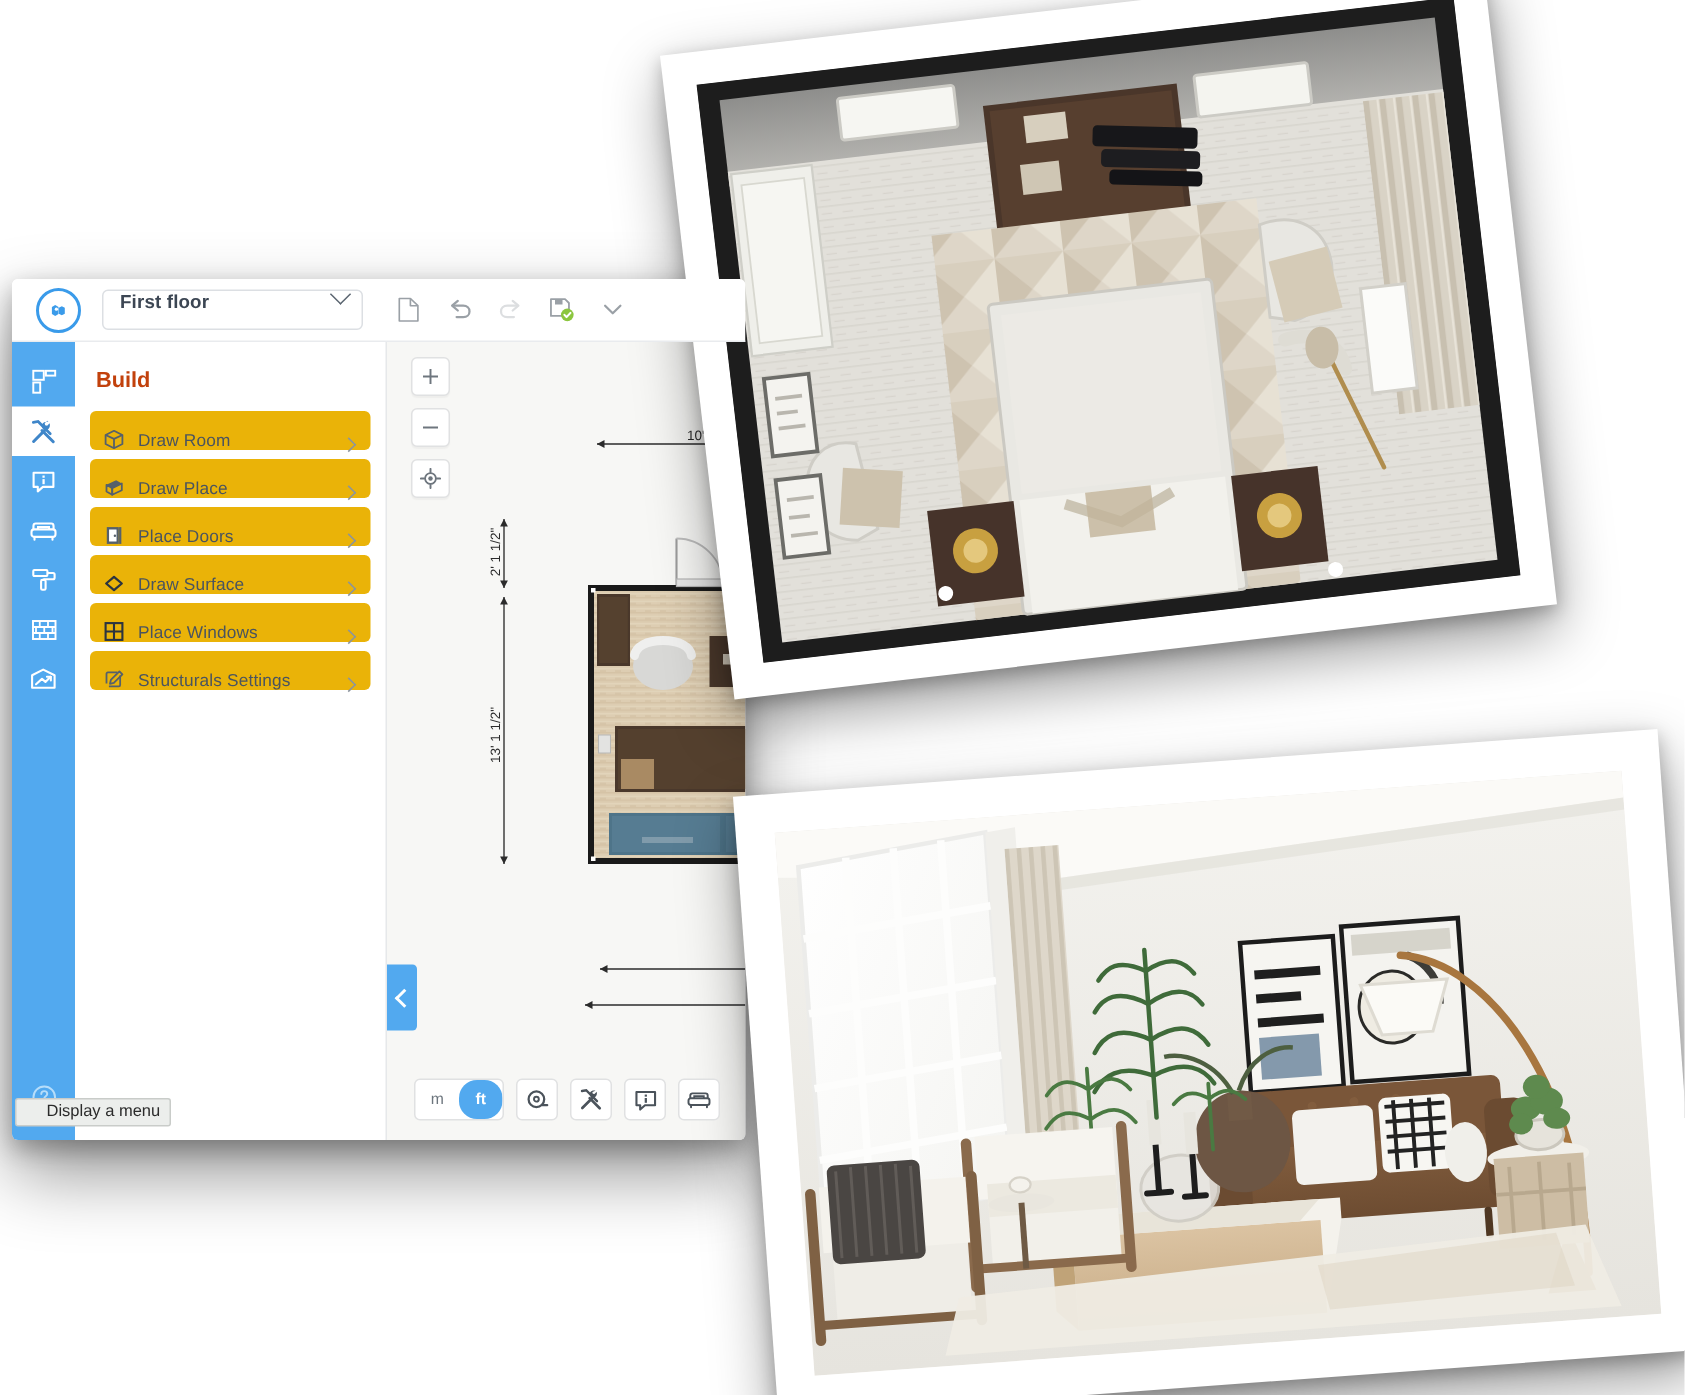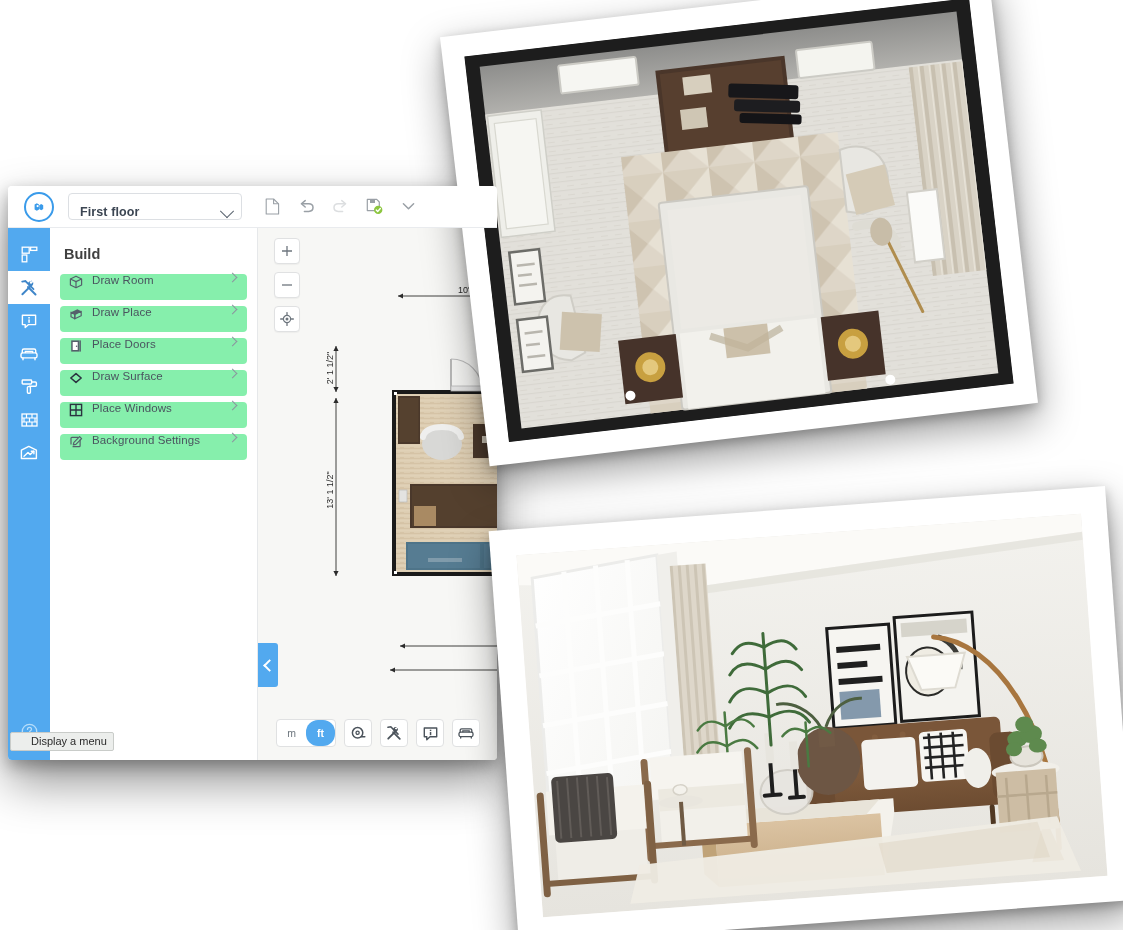--- a/index.html
+++ b/index.html
@@ -21,21 +21,21 @@
     border-bottom:1px solid #e9ebee;display:flex;align-items:center;
     box-sizing:border-box;padding:0 10px;z-index:6;
   }
   .logo{width:26px;height:26px;border-radius:50%;border:2px solid #3a9bea;
         background:#fff;display:flex;align-items:center;justify-content:center;
         margin-left:6px;flex:none;}
   .logo svg{display:block;}
 
   .floor-select{
     margin-left:14px;width:174px;height:27px;border:1px solid #dcdfe3;
-    border-radius:4px;background:#fff;display:flex;align-items:flex-end;
+    border-radius:4px;background:#fff;display:flex;align-items:flex-start;
     justify-content:space-between;box-sizing:border-box;padding:0 9px 0 11px;
   }
   .floor-select .lbl{font-size:12.5px;font-weight:700;color:#3c4653;letter-spacing:.1px;}
   .chev-d{width:9px;height:9px;border-right:1.6px solid #5a6470;
           border-bottom:1.6px solid #5a6470;transform:rotate(45deg) translate(-2px,-2px);}
 
   .tb-icons{display:flex;align-items:center;gap:17px;margin-left:22px;}
   .tb-icons .ti{width:17px;height:17px;display:flex;align-items:center;justify-content:center;}
   .tb-icons svg{display:block;}
 
@@ -48,24 +48,24 @@
   .rail-item.active{background:#ffffff;}
   .rail-item svg{display:block;}
   .rail-help{position:absolute;left:0;bottom:16px;width:42px;height:26px;
              display:flex;align-items:center;justify-content:center;}
 
   
   .panel{
     position:absolute;left:42px;top:42px;width:208px;bottom:0;background:#fff;
     border-right:1px solid #e6e8ea;z-index:4;box-sizing:border-box;padding:12px 10px 0 10px;
   }
-  .panel h2{margin:6px 0 12px 4px;font-size:14.5px;font-weight:700;color:#404040;}
+  .panel h2{margin:6px 0 12px 4px;font-size:14.5px;font-weight:700;color:#c2410c;}
   .menu-row{
-    height:26px;background:#86efac;border-radius:4px;margin-bottom:6px;
-    display:flex;align-items:flex-start;padding:0 9px 0 8px;box-sizing:border-box;
+    height:26px;background:#eab308;border-radius:4px;margin-bottom:6px;
+    display:flex;align-items:flex-end;padding:0 9px 0 8px;box-sizing:border-box;
   }
   .menu-row .mi{width:15px;height:15px;flex:none;display:flex;align-items:center;justify-content:center;}
   .menu-row .mi svg{display:block;}
   .menu-row .mlabel{flex:1;font-size:11.5px;color:#4a545f;margin-left:9px;letter-spacing:.1px;}
   .chev-r{width:6px;height:6px;border-top:1.7px solid #8b949e;border-right:1.7px solid #8b949e;
           transform:rotate(45deg);flex:none;margin-right:2px;}
 
   
   .tooltip{
     position:absolute;left:2px;bottom:9px;z-index:40;background:#eceeec;
@@ -291,21 +291,21 @@
 
 
       <div class="menu-row">
         <span class="mi">
           <svg width="14" height="14" viewBox="0 0 14 14">
             <path d="M2 9.6V3.2c0-.5.4-.9.9-.9h6.4" fill="none" stroke="#55606b" stroke-width="1.2"></path>
             <path d="M3.6 11.6h6.6c.5 0 .9-.4.9-.9V4.4" fill="none" stroke="#55606b" stroke-width="1.2"></path>
             <path d="M10.6 1.6 12.6 3.6 6.9 9.3l-2.6.6.6-2.6z" fill="none" stroke="#55606b" stroke-width="1.2" stroke-linejoin="round"></path>
           </svg>
         </span>
-        <span class="mlabel">Background Settings</span>
+        <span class="mlabel">Structurals Settings</span>
         <span class="chev-r"></span>
       </div>
     </div>
 
     <div class="canvas">
 
       <div class="zoom-stack">
         <div class="zbtn">
           <svg width="12" height="12" viewBox="0 0 12 12">
               <path d="M6 1v10M1 6h10" stroke="#6e767e" stroke-width="1.3"></path>

